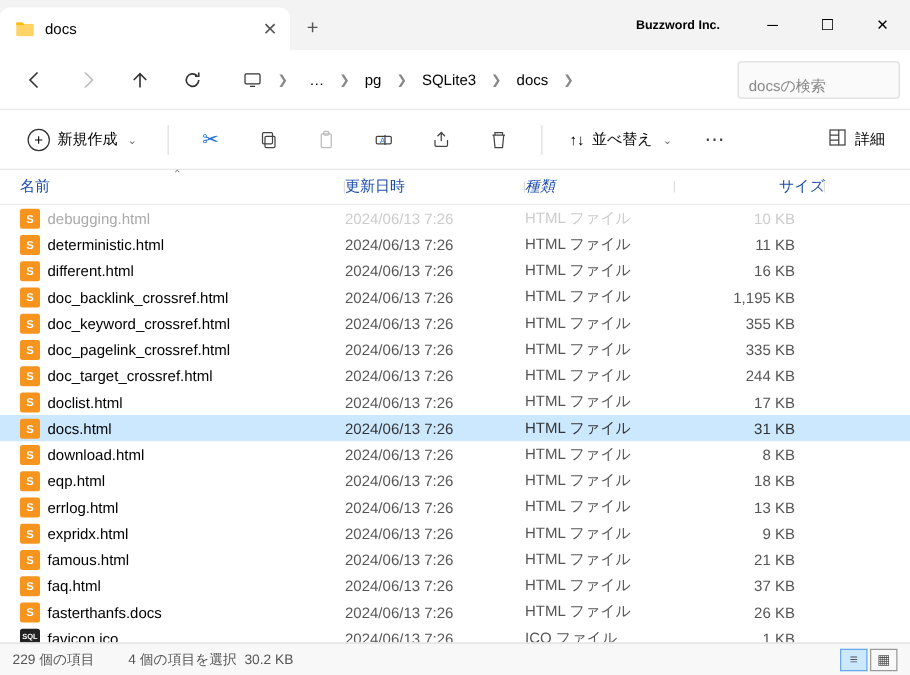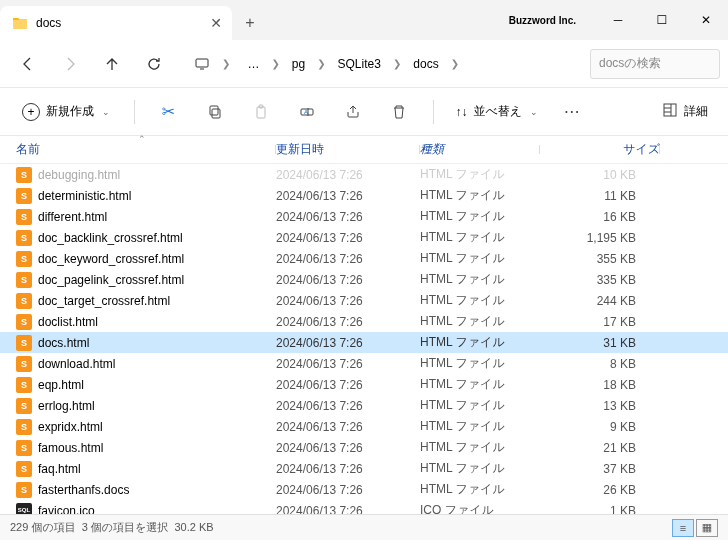--- a/index.html
+++ b/index.html
@@ -17,21 +17,21 @@
 .win-controls { display: flex; }
 .win-btn { width: 44px; display: flex; align-items: center; justify-content: center; font-size: 12px; }
 
 
 .navbar { height: 48px; background: #fff; display: flex; align-items: center; padding: 0 8px; gap: 2px; border-bottom: 1px solid #e8e8e8; }
 .nav-btn { width: 40px; height: 36px; display: flex; align-items: center; justify-content: center; color: #333; border-radius: 4px; }
 .nav-btn.disabled { color: #bbb; }
 .breadcrumb { flex: 1; display: flex; align-items: center; height: 32px; border: 1px solid transparent; padding: 0 6px; gap: 4px; }
 .crumb { font-size: 12px; padding: 4px 6px; border-radius: 3px; }
 .crumb-sep { color: #888; font-size: 10px; padding: 0 2px; }
-.search { width: 130px; height: 30px; border: 1px solid #ddd; border-radius: 3px; font-size: 12px; padding: 0 8px; color: #888; display: flex; align-items: center; background: #fafafa; }
+.search { width: 130px; height: 30px; border: 1px solid #ddd; border-radius: 3px; font-size: 12px; padding: 0 8px; color: #888; display: flex; align-items: flex-end; background: #fafafa; }
 
 
 .toolbar { height: 48px; background: #fff; display: flex; align-items: center; padding: 0 12px; gap: 6px; border-bottom: 1px solid #e8e8e8; }
 .tb-new { display: flex; align-items: center; gap: 6px; padding: 6px 10px; border-radius: 4px; font-size: 12px; }
 .tb-new-icon { width: 18px; height: 18px; border: 1.5px solid #333; border-radius: 50%; display: flex; align-items: center; justify-content: center; font-size: 12px; }
 .tb-chev { font-size: 9px; color: #666; margin-left: 2px; }
 .tb-sep { width: 1px; height: 24px; background: #ddd; margin: 0 8px; }
 .tb-btn { width: 40px; height: 36px; display: flex; align-items: center; justify-content: center; color: #444; font-size: 16px; }
 .tb-sort { display: flex; align-items: center; gap: 6px; font-size: 12px; padding: 6px 8px; }
 .tb-spacer { flex: 1; }
@@ -55,21 +55,21 @@
 .cell-date { width: 144px; color: #555; }
 .cell-type { width: 120px; color: #555; }
 .cell-size { width: 104px; text-align: right; color: #555; padding-right: 8px; }
 .row.dimmed .cell-date, .row.dimmed .cell-type, .row.dimmed .cell-size { color: #ccc; }
 .row.selected .cell-date, .row.selected .cell-type, .row.selected .cell-size { color: #333; }
 
 .file-icon { width: 16px; height: 16px; background: #f7941e; border-radius: 2px; display: flex; align-items: center; justify-content: center; color: #fff; font-size: 9px; font-weight: bold; flex-shrink: 0; }
 .file-icon.ico { background: #222; font-size: 6px; line-height: 7px; }
 
 
-.statusbar { height: 26px; background: #f8f8f8; border-top: 1px solid #e0e0e0; display: flex; align-items: center; font-size: 11px; color: #555; padding: 0 10px; gap: 6px; }
+.statusbar { height: 26px; background: #f8f8f8; border-top: 1px solid #e0e0e0; display: flex; align-items: center; font-size: 11px; color: #555; padding: 0 10px; gap: 27px; }
 .status-spacer { flex: 1; }
 .view-toggle { display: flex; gap: 2px; }
 .vt-btn { width: 22px; height: 18px; border: 1px solid #999; display: flex; align-items: center; justify-content: center; font-size: 11px; }
 .vt-btn.active { background: #cce8ff; border-color: #6aa8e8; }
 
 svg { width: 16px; height: 16px; }
 </style>
 </head>
 <body>
 
@@ -360,19 +360,19 @@
         <span>favicon.ico</span>
       </div>
       <div class="cell-date">2024/06/13 7:26</div>
       <div class="cell-type">ICO ファイル</div>
       <div class="cell-size">1 KB</div>
     </div>
   </div>
 
 <div class="statusbar">
   <span>229 個の項目</span>
-  <span><span>3 個の項目を選択</span>&nbsp;&nbsp;<span>30.2 KB</span></span>
+  <span><span>4 個の項目を選択</span>&nbsp;&nbsp;<span>30.2 KB</span></span>
   <div class="status-spacer"></div>
   <div class="view-toggle">
     <div class="vt-btn active">≡</div>
     <div class="vt-btn">▦</div>
   </div>
 </div>
 
 </body></html>

